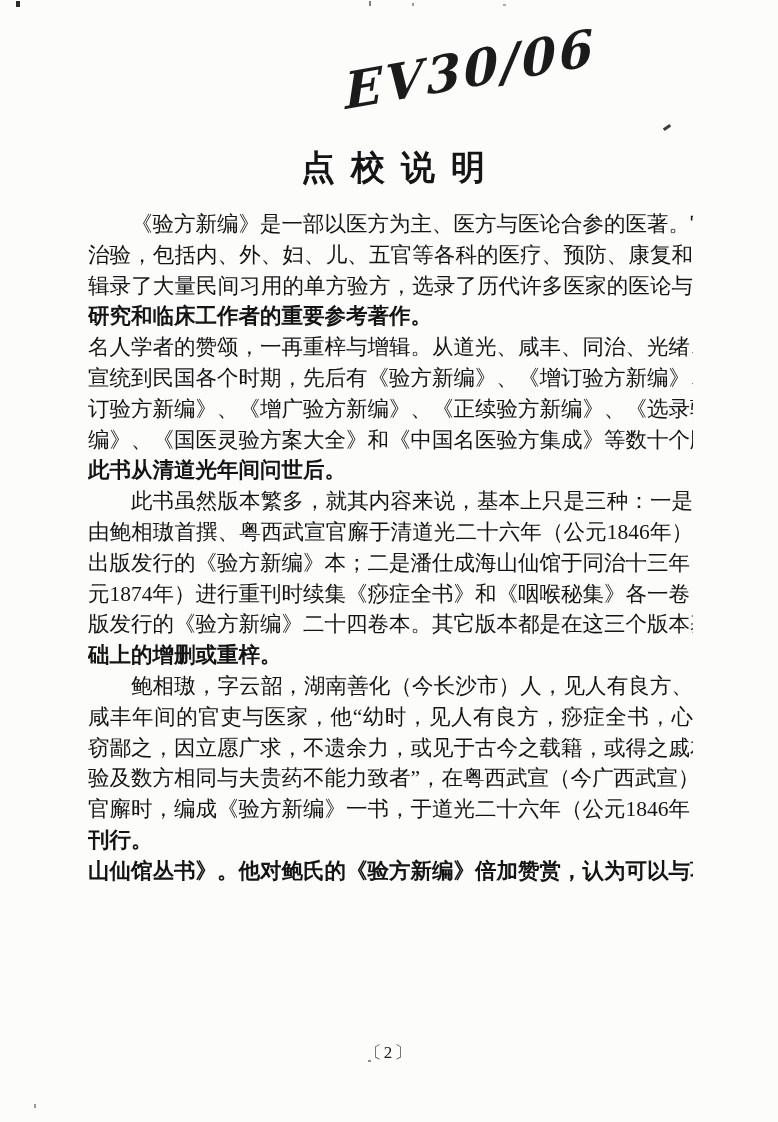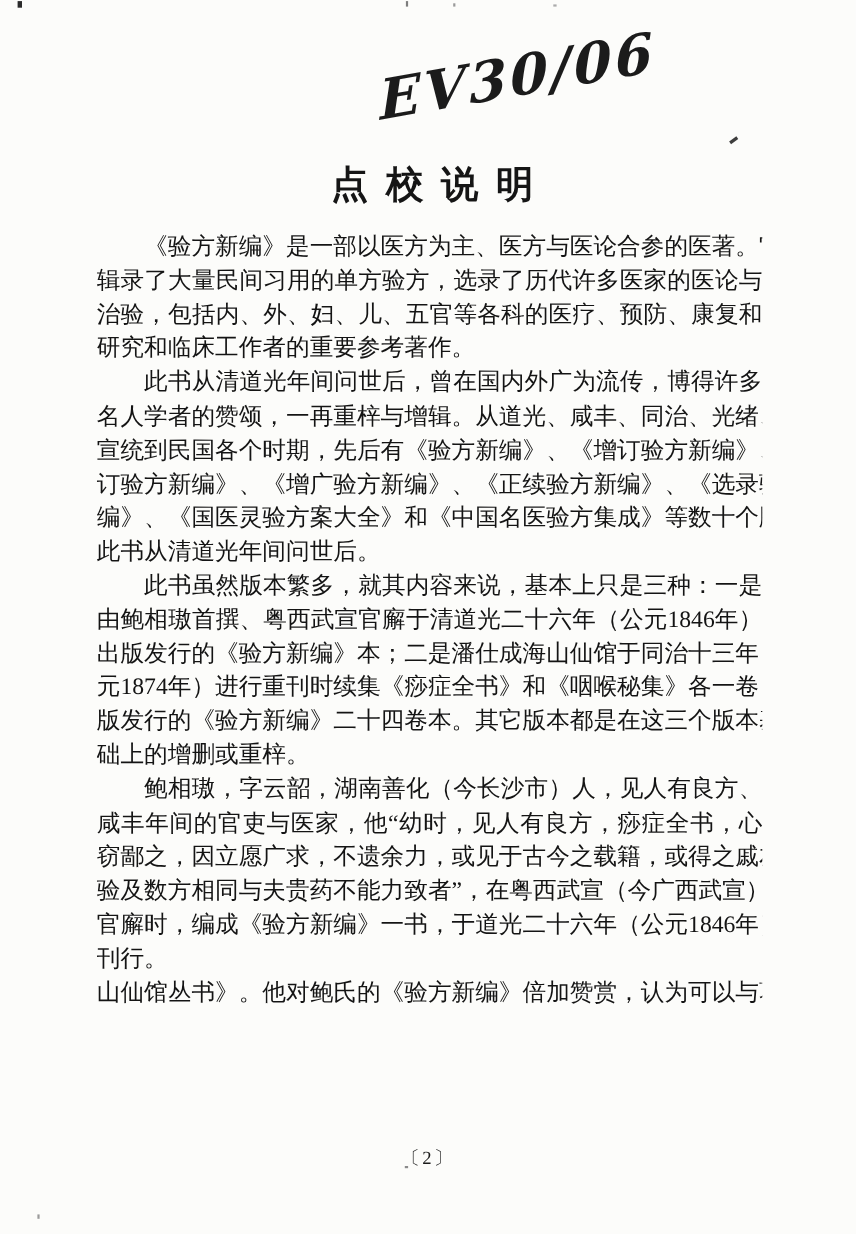--- a/index.html
+++ b/index.html
@@ -35,21 +35,21 @@
   .body-text {
     position:absolute; left:88px; top:209px; width:605px;
     font-size:21.5px; color:#141414;
   }
   .line {
     height:30.8px; line-height:30.8px;
     overflow:hidden; white-space:nowrap;
     text-align:justify; text-align-last:justify;
     text-justify:inter-character;
   }
-  .line.last { text-align-last:left; }
+  .line.last { text-align-last:left;font-weight:bold; }
   .line.indent { padding-left:43px; }
   
   .page-number {
     position:absolute; top:1041px; left:0; width:778px;
     text-align:center; font-size:17px; letter-spacing:2px;
     color:#1a1a1a;
   }
   
   .spk { position:absolute; }
 </style>
@@ -65,24 +65,23 @@
   <div class="spk" style="left:663px; top:126px; width:8px; height:3px; background:#3d3d3d; transform:rotate(-35deg);"></div>
   <div class="spk" style="left:368px; top:1060px; width:3px; height:2px; background:#8b8b8b;"></div>
   <div class="spk" style="left:34px; top:1104px; width:2px; height:4px; background:#9b9b9b;"></div>
 
   <div class="handwriting">EV30/06</div>
 
   <h1 class="title">点校说明</h1>
 
   <div class="body-text" id="body-text">
       <div class="line indent">《验方新编》是一部以医方为主、医方与医论合参的医著。它</div>
+      <div class="line">治验，包括内、外、妇、儿、五官等各科的医疗、预防、康复和</div>
       <div class="line">辑录了大量民间习用的单方验方，选录了历代许多医家的医论与</div>
-      <div class="line">治验，包括内、外、妇、儿、五官等各科的医疗、预防、康复和</div>
       <div class="line last">研究和临床工作者的重要参考著作。</div>
-      <div class="line indent">此书从清道光年间问世后，曾在国内外广为流传，博得许多</div>
       <div class="line">名人学者的赞颂，一再重梓与增辑。从道光、咸丰、同治、光绪、</div>
       <div class="line">宣统到民国各个时期，先后有《验方新编》、《增订验方新编》、《重</div>
       <div class="line">订验方新编》、《增广验方新编》、《正续验方新编》、《选录验方新</div>
       <div class="line">编》、《国医灵验方案大全》和《中国名医验方集成》等数十个版本</div>
       <div class="line last">此书从清道光年间问世后。</div>
       <div class="line indent">此书虽然版本繁多，就其内容来说，基本上只是三种：一是</div>
       <div class="line">由鲍相璈首撰、粤西武宣官廨于清道光二十六年（公元1846年）</div>
       <div class="line">出版发行的《验方新编》本；二是潘仕成海山仙馆于同治十三年（公</div>
       <div class="line">元1874年）进行重刊时续集《痧症全书》和《咽喉秘集》各一卷，合</div>
       <div class="line">版发行的《验方新编》二十四卷本。其它版本都是在这三个版本基</div>

